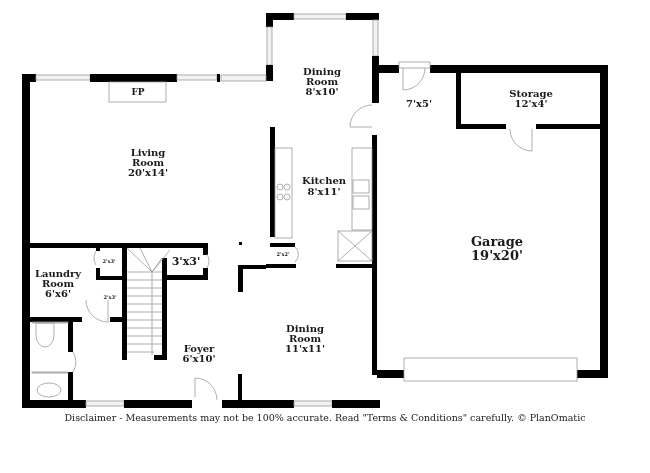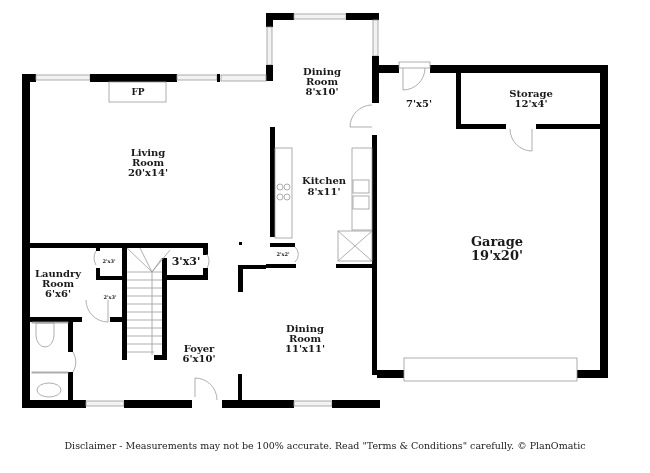--- a/index.html
+++ b/index.html
@@ -7,21 +7,21 @@
   svg { position: absolute; left: 0; top: 0; }
   .wall { fill: #000000; }
   .win { fill: #f2f2f2; stroke: #9a9a9a; stroke-width: 0.8; }
   .thin { fill: none; stroke: #9a9a9a; stroke-width: 0.8; }
   .door { fill: #ffffff; stroke: #9a9a9a; stroke-width: 0.8; }
   .label { font-family: "DejaVu Serif", serif; font-weight: bold; fill: #1a1a1a; text-anchor: middle; }
   .lbl-m { font-size: 10px; }
   .lbl-s { font-size: 5px; }
   .lbl-l { font-size: 13px; }
   .lbl-xl { font-size: 11px; }
-  .disclaimer { position: absolute; left: 0; top: 440px; width: 650px; text-align: center;
+  .disclaimer { position: absolute; left: 0; top: 412px; width: 650px; text-align: center;
                 font-family: "DejaVu Serif", serif; font-size: 9.5px; color: #222; }
 </style>
 </head>
 <body>
 
 <svg width="650" height="473" viewBox="0 0 650 473">
 
   <g>
     <rect class="wall" x="266" y="13" width="28" height="7"></rect>
     <rect class="win" x="294" y="14" width="52" height="5"></rect>

